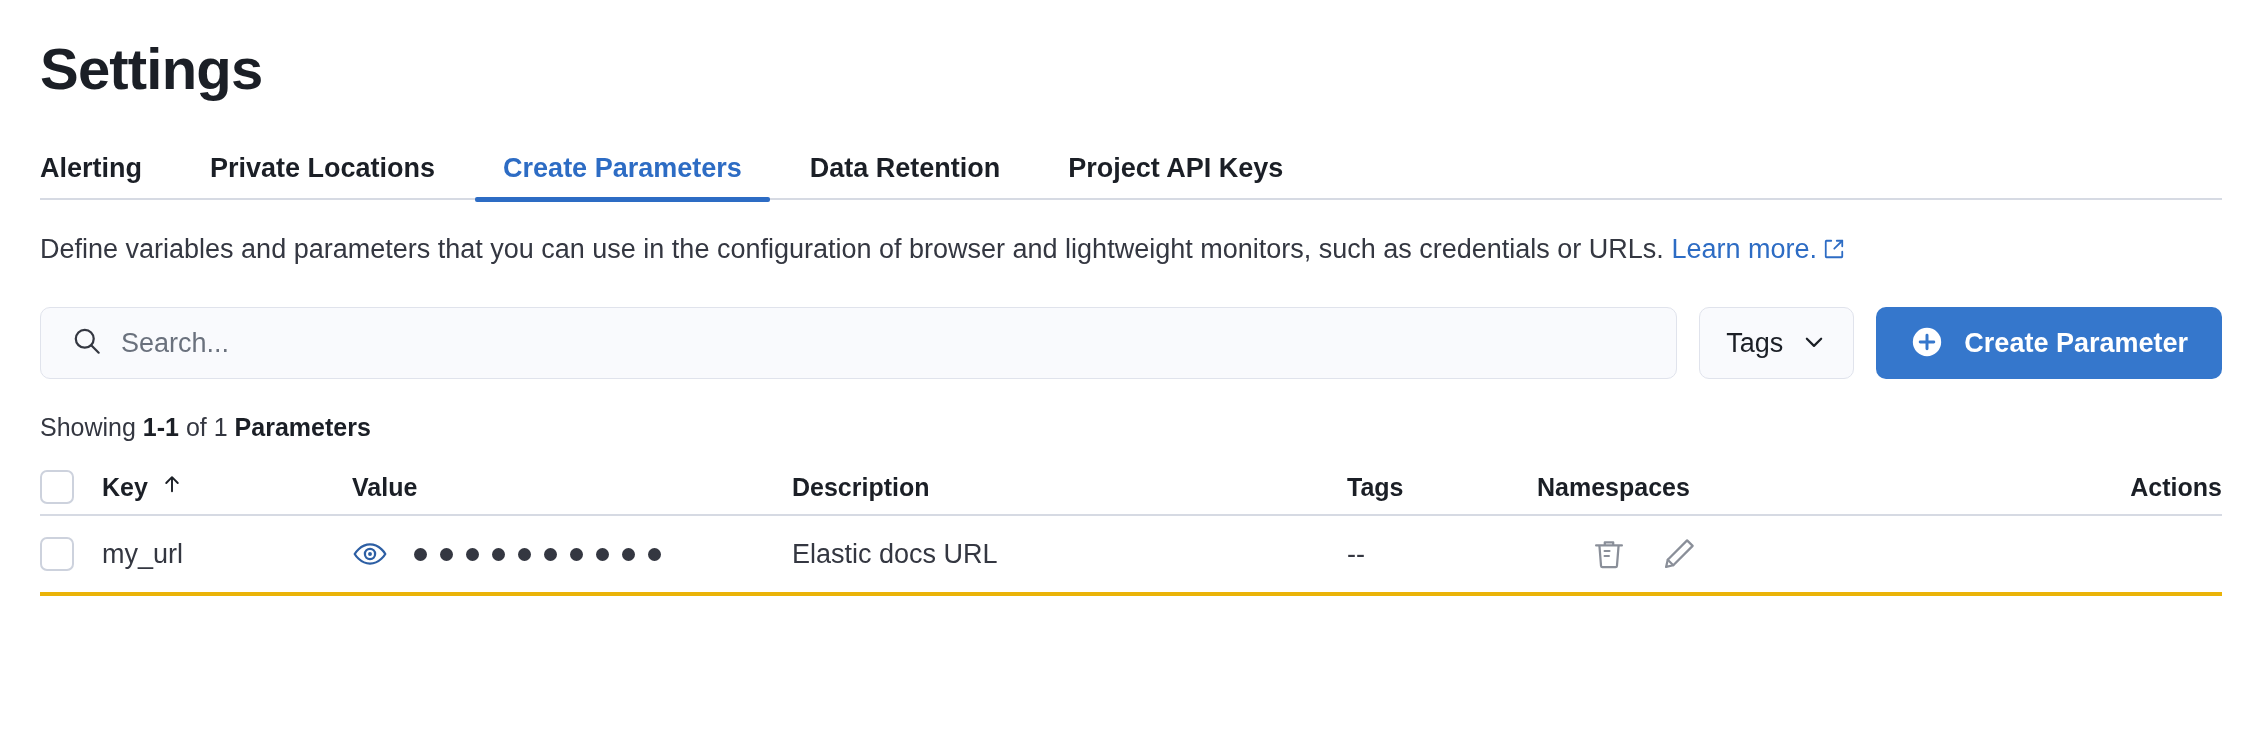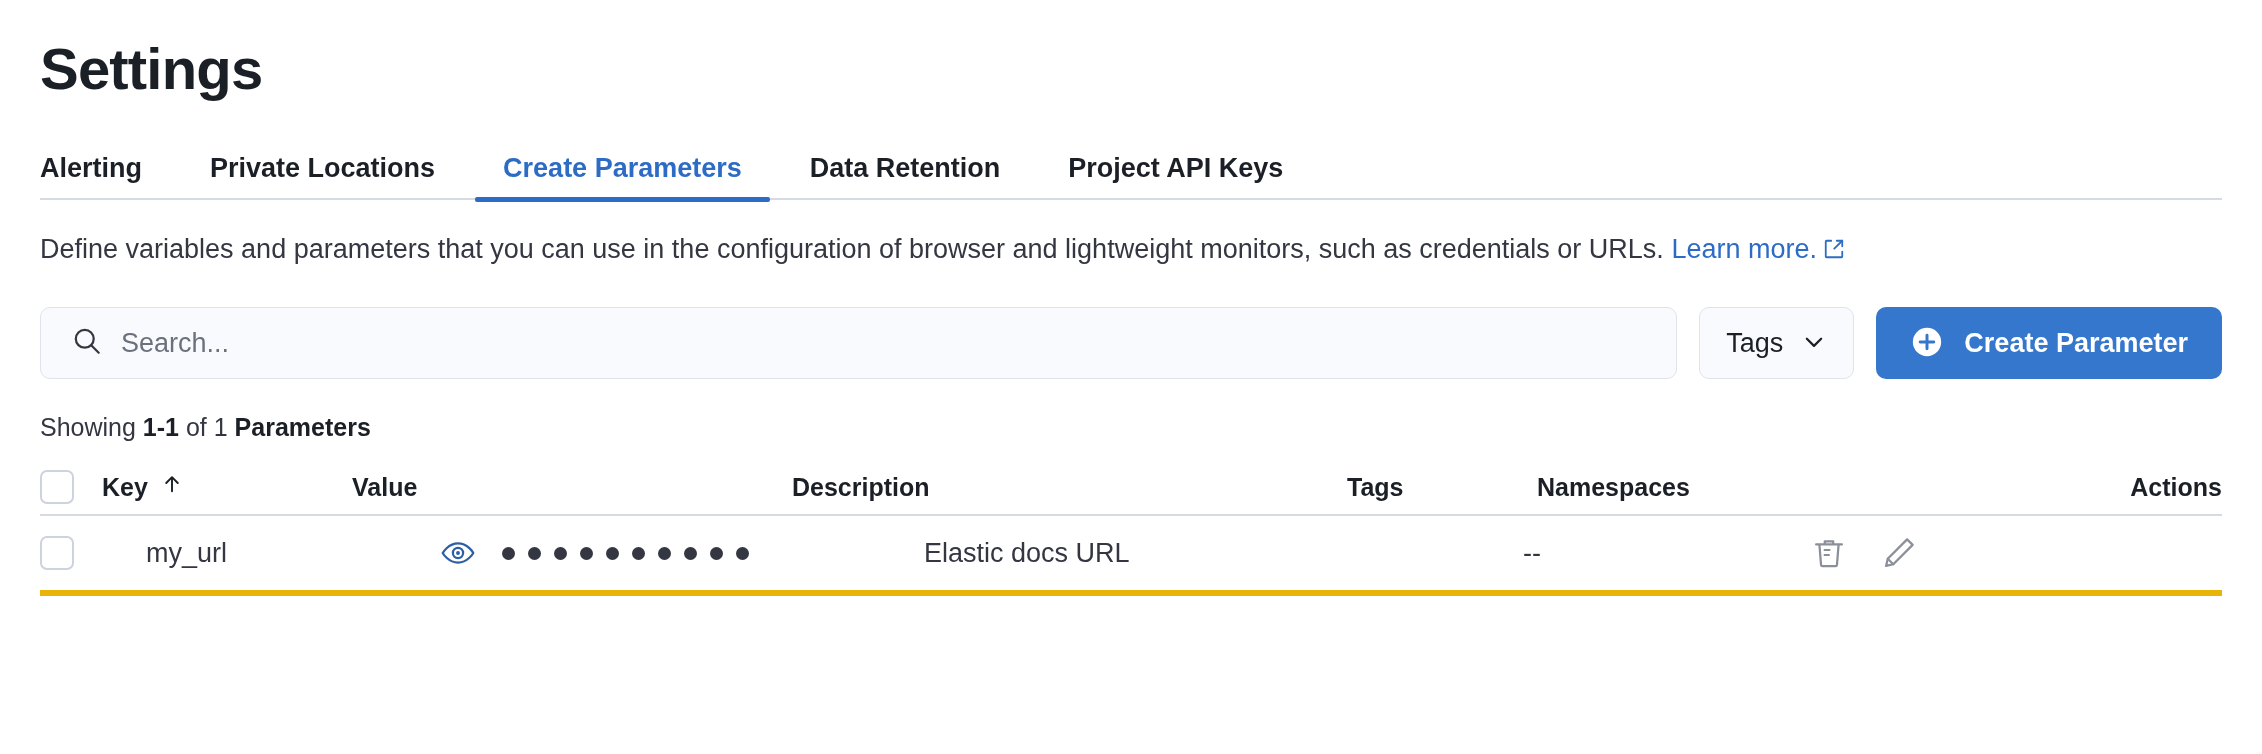--- a/index.html
+++ b/index.html
@@ -170,22 +170,21 @@
     display: flex;
     align-items: center;
     width: 100%;
   }
   .thead {
     height: 56px;
     border-bottom: 2px solid #d6dae3;
   }
   .tbody-row {
     height: 80px;
-    border-bottom: 6px solid #eab308;
-    gap: 44px;
+    border-bottom: 4px solid #eab308;
   }
 
   .c-check   { flex: 0 0 62px;  display: flex; align-items: center; }
   .c-key     { flex: 0 0 250px; }
   .c-value   { flex: 0 0 440px; display: flex; align-items: center; }
   .c-desc    { flex: 0 0 555px; }
   .c-tags    { flex: 0 0 190px; }
   .c-ns      { flex: 1 1 auto; }
   .c-actions { flex: 0 0 160px; display: flex; align-items: center; justify-content: flex-end; gap: 34px; }
 

